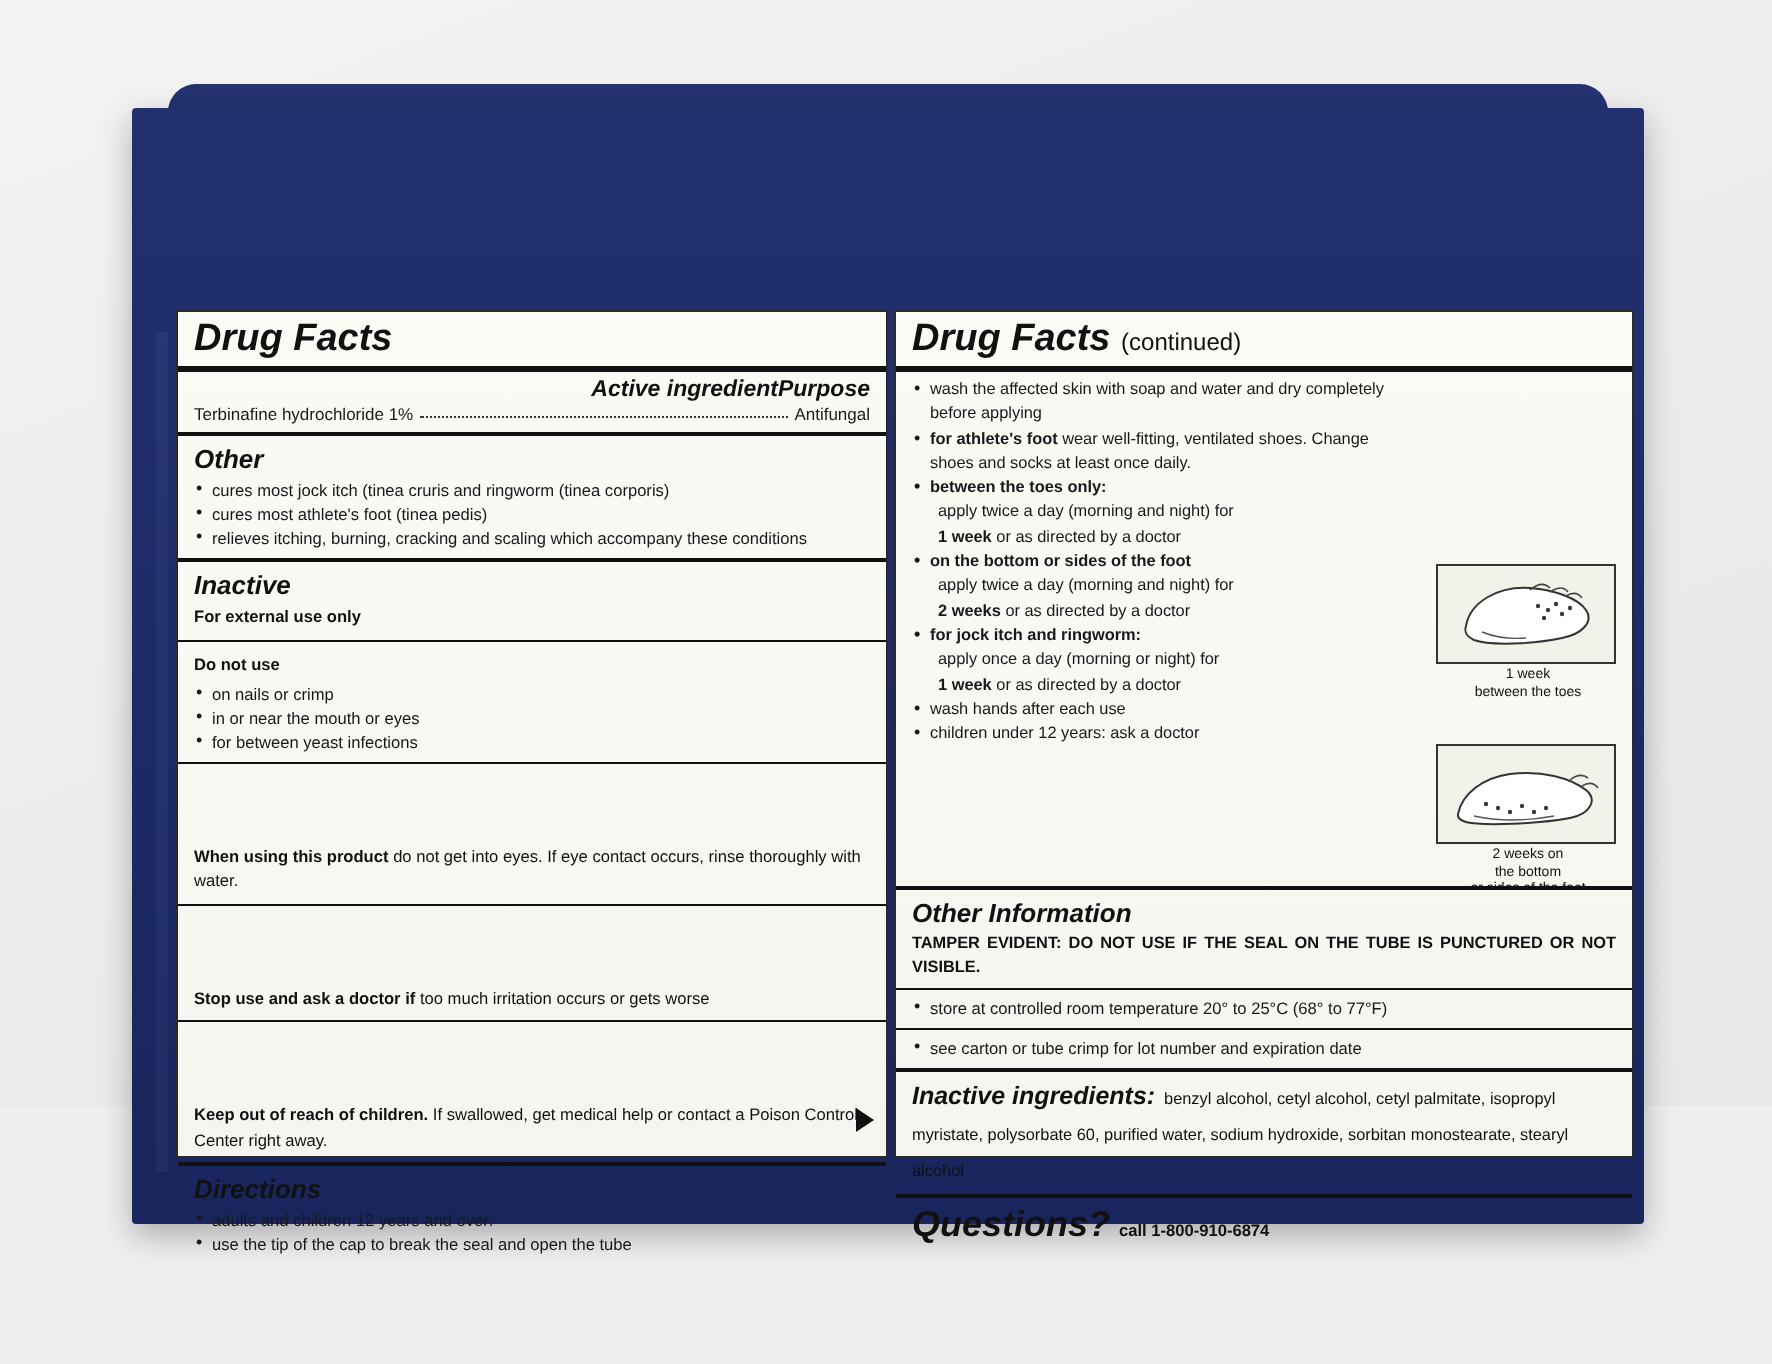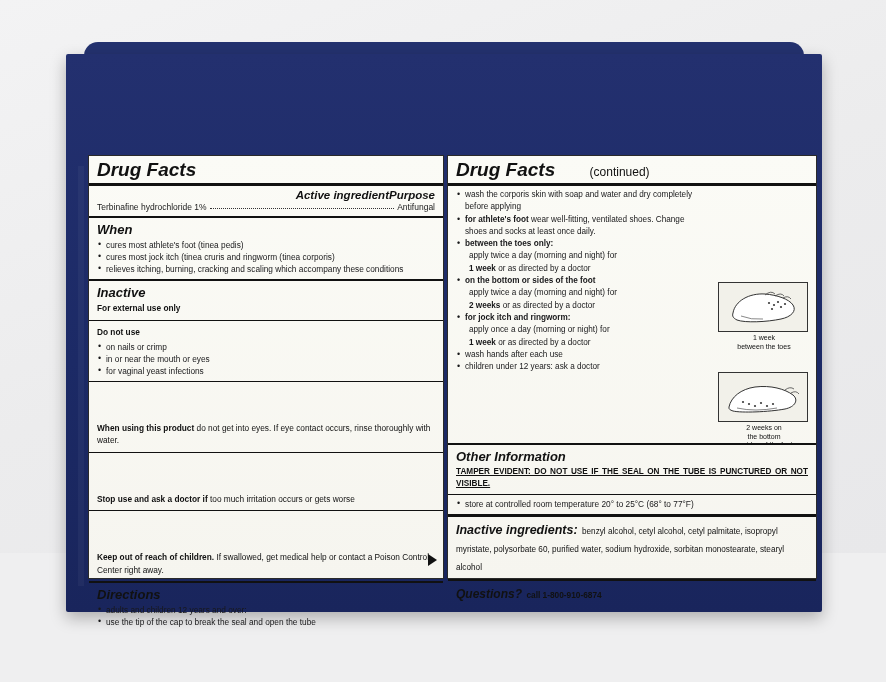--- a/index.html
+++ b/index.html
@@ -90,21 +90,20 @@
     font-weight: bold;
     font-size: 19px;
     letter-spacing: 0px;
     padding: 4px 8px 3px 8px;
     line-height: 1.05;
   }
   .title .cont {
     font-style: normal;
     font-weight: normal;
     font-size: 12px;
-    margin-left: 29px;
   }
   .rule-thick { border-bottom: 3px solid #111; }
   .rule-med   { border-bottom: 2px solid #111; }
   .rule-thin  { border-bottom: 1px solid #111; }
 
   .sec { padding: 3px 8px 4px 8px; }
   .rowline {
     display: flex;
     justify-content: flex-end;
     font-style: italic;
@@ -158,36 +157,35 @@
   
   .r-bullets li { font-size: 8.2px; line-height: 1.5; }
   .indent1 { padding-left: 14px; }
   .indent2 { padding-left: 24px; }
 
   .tamper {
     font-size: 8.2px;
     font-weight: bold;
     line-height: 1.45;
     text-align: justify;
-    text-decoration: underline;
   }
   .inactive-title {
     font-style: italic;
     font-weight: bold;
     font-size: 12.5px;
     display: inline;
   }
   .inactive-body {
     font-size: 8.2px;
     line-height: 1.5;
   }
   .questions {
     font-style: italic;
     font-weight: bold;
-    font-size: 12px;
+    font-size: 18px;
     display: inline;
   }
   .q-num { font-size: 8.3px; font-weight: bold; font-style: normal; }
 
   
   .diagram-wrap {
     position: absolute;
     right: 6px;
     width: 92px;
     text-align: center;
@@ -244,41 +242,41 @@
       </div>
       <div class="dotline">
         <span>Terbinafine hydrochloride 1%</span>
         <span class="lead"></span>
         <span>Antifungal</span>
       </div>
     </div>
     <div class="rule-med"></div>
 
     <div class="sec">
-      <div class="hdr-italic">When</div>
+      <div class="hdr-italic">Other</div>
       <ul class="bullets">
+        <li>cures most jock itch (tinea cruris and ringworm (tinea corporis)</li>
         <li>cures most athlete's foot (tinea pedis)</li>
-        <li>cures most jock itch (tinea cruris and ringworm (tinea corporis)</li>
         <li>relieves itching, burning, cracking and scaling which accompany these conditions</li>
       </ul>
     </div>
     <div class="rule-med"></div>
 
     <div class="sec">
       <div class="hdr-italic">Inactive</div>
       <div class="para b">For external use only</div>
     </div>
     <div class="rule-thin"></div>
 
     <div class="sec">
       <div class="para b">Do not use</div>
       <ul class="bullets">
         <li>on nails or crimp</li>
         <li>in or near the mouth or eyes</li>
-        <li>for vaginal yeast infections</li>
+        <li>for between yeast infections</li>
       </ul>
     </div>
     <div class="rule-thin"></div>
 
     <div class="blockline">
       <div class="para">
         <span class="b">When using this product</span>
         <span>do not get into eyes. If eye contact occurs, rinse thoroughly with water.</span>
       </div>
     </div>
@@ -314,21 +312,21 @@
   <div class="sheet sheet-right">
 
     <div class="title">
       <span>Drug Facts</span>
       <span class="cont">(continued)</span>
     </div>
     <div class="rule-thick"></div>
 
     <div class="sec" style="position:relative;height:250px;overflow:hidden;">
       <ul class="bullets r-bullets" style="width:248px;">
-        <li>wash the corporis skin with soap and water and dry completely before applying</li>
+        <li>wash the affected skin with soap and water and dry completely before applying</li>
         <li>
           <span class="b">for athlete's foot</span>
           <span>wear well-fitting, ventilated shoes. Change shoes and socks at least once daily.</span>
         </li>
         <li class="indent1 b">between the toes only:</li>
         <li class="nobul indent2">
           <span>apply twice a day (morning and night) for</span>
         </li>
         <li class="nobul indent2">
           <span class="b">1 week</span>
@@ -398,20 +396,25 @@
       <div class="hdr-italic">Other Information</div>
       <div class="tamper">TAMPER EVIDENT: DO NOT USE IF THE SEAL ON THE TUBE IS PUNCTURED OR NOT VISIBLE.</div>
     </div>
     <div class="rule-thin"></div>
     <div class="sec">
       <ul class="bullets">
         <li>store at controlled room temperature 20° to 25°C (68° to 77°F)</li>
       </ul>
     </div>
     <div class="rule-thin"></div>
+    <div class="sec">
+      <ul class="bullets">
+        <li>see carton or tube crimp for lot number and expiration date</li>
+      </ul>
+    </div>
     <div class="rule-med"></div>
 
     <div class="sec">
       <span class="inactive-title">Inactive ingredients:</span>
       <span class="inactive-body">benzyl alcohol, cetyl alcohol, cetyl palmitate, isopropyl myristate, polysorbate 60, purified water, sodium hydroxide, sorbitan monostearate, stearyl alcohol</span>
     </div>
     <div class="rule-med"></div>
 
     <div class="sec">
       <span class="questions">Questions?</span>

